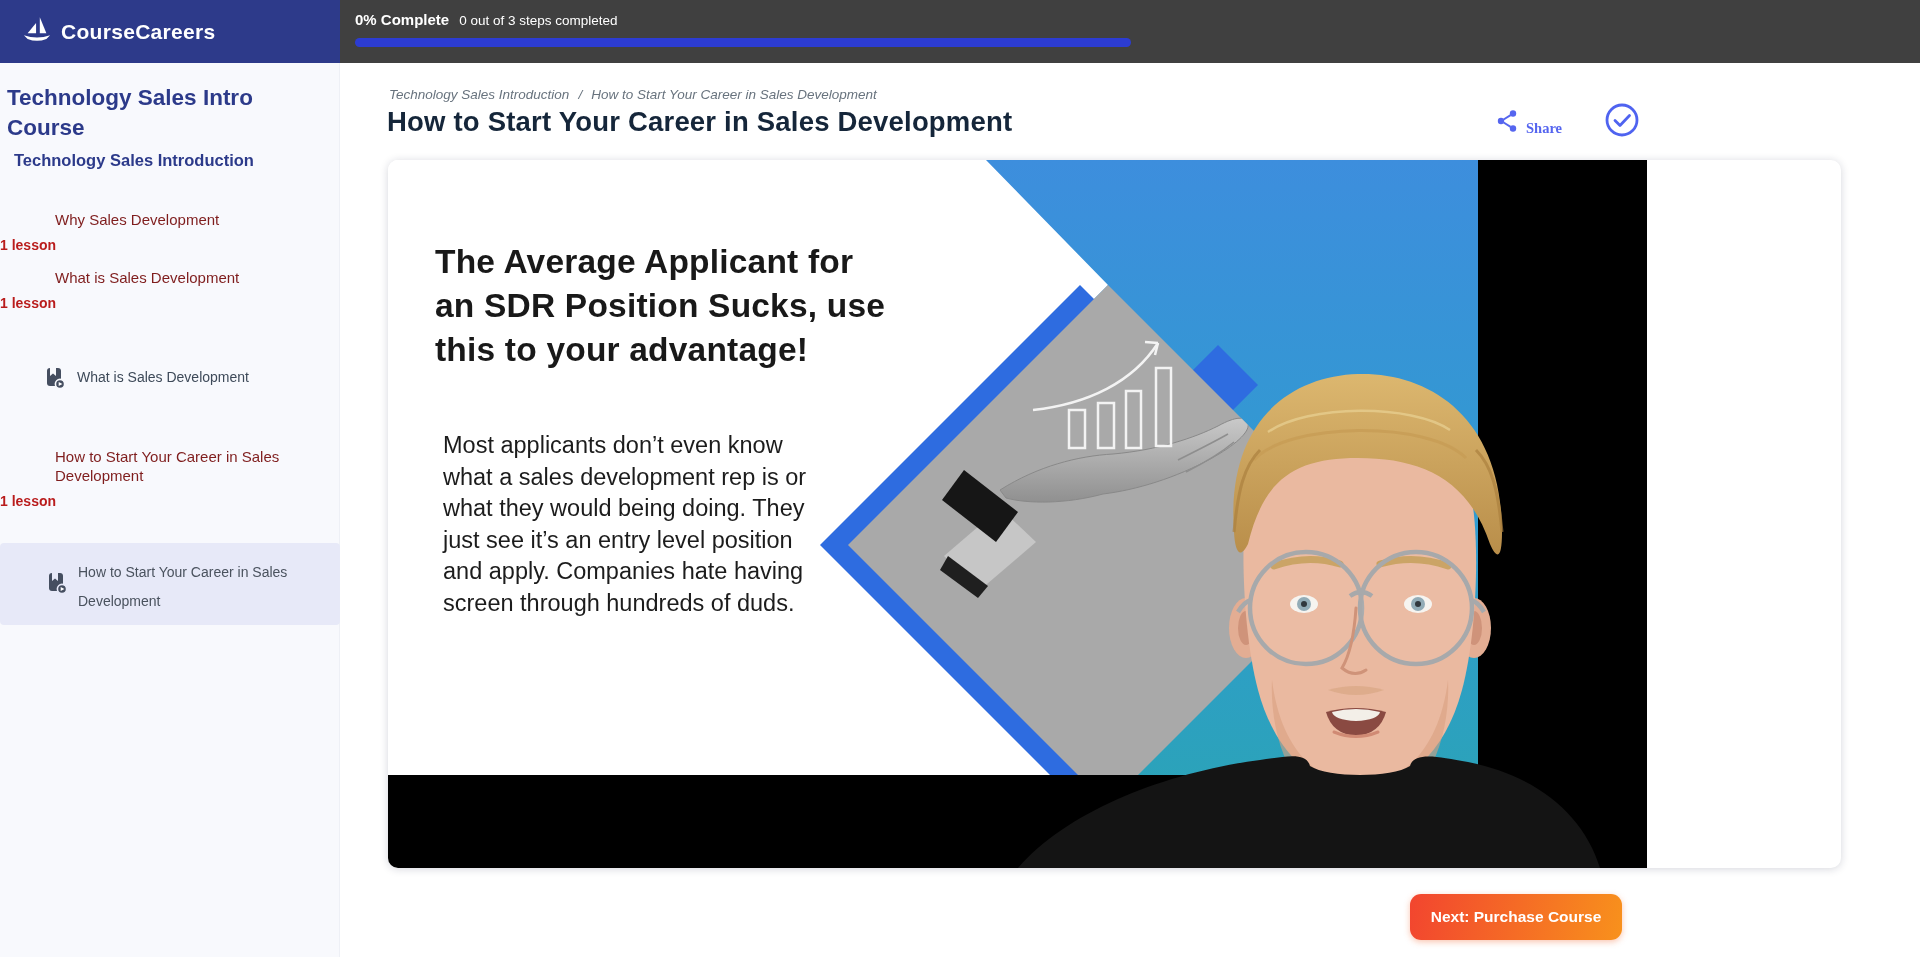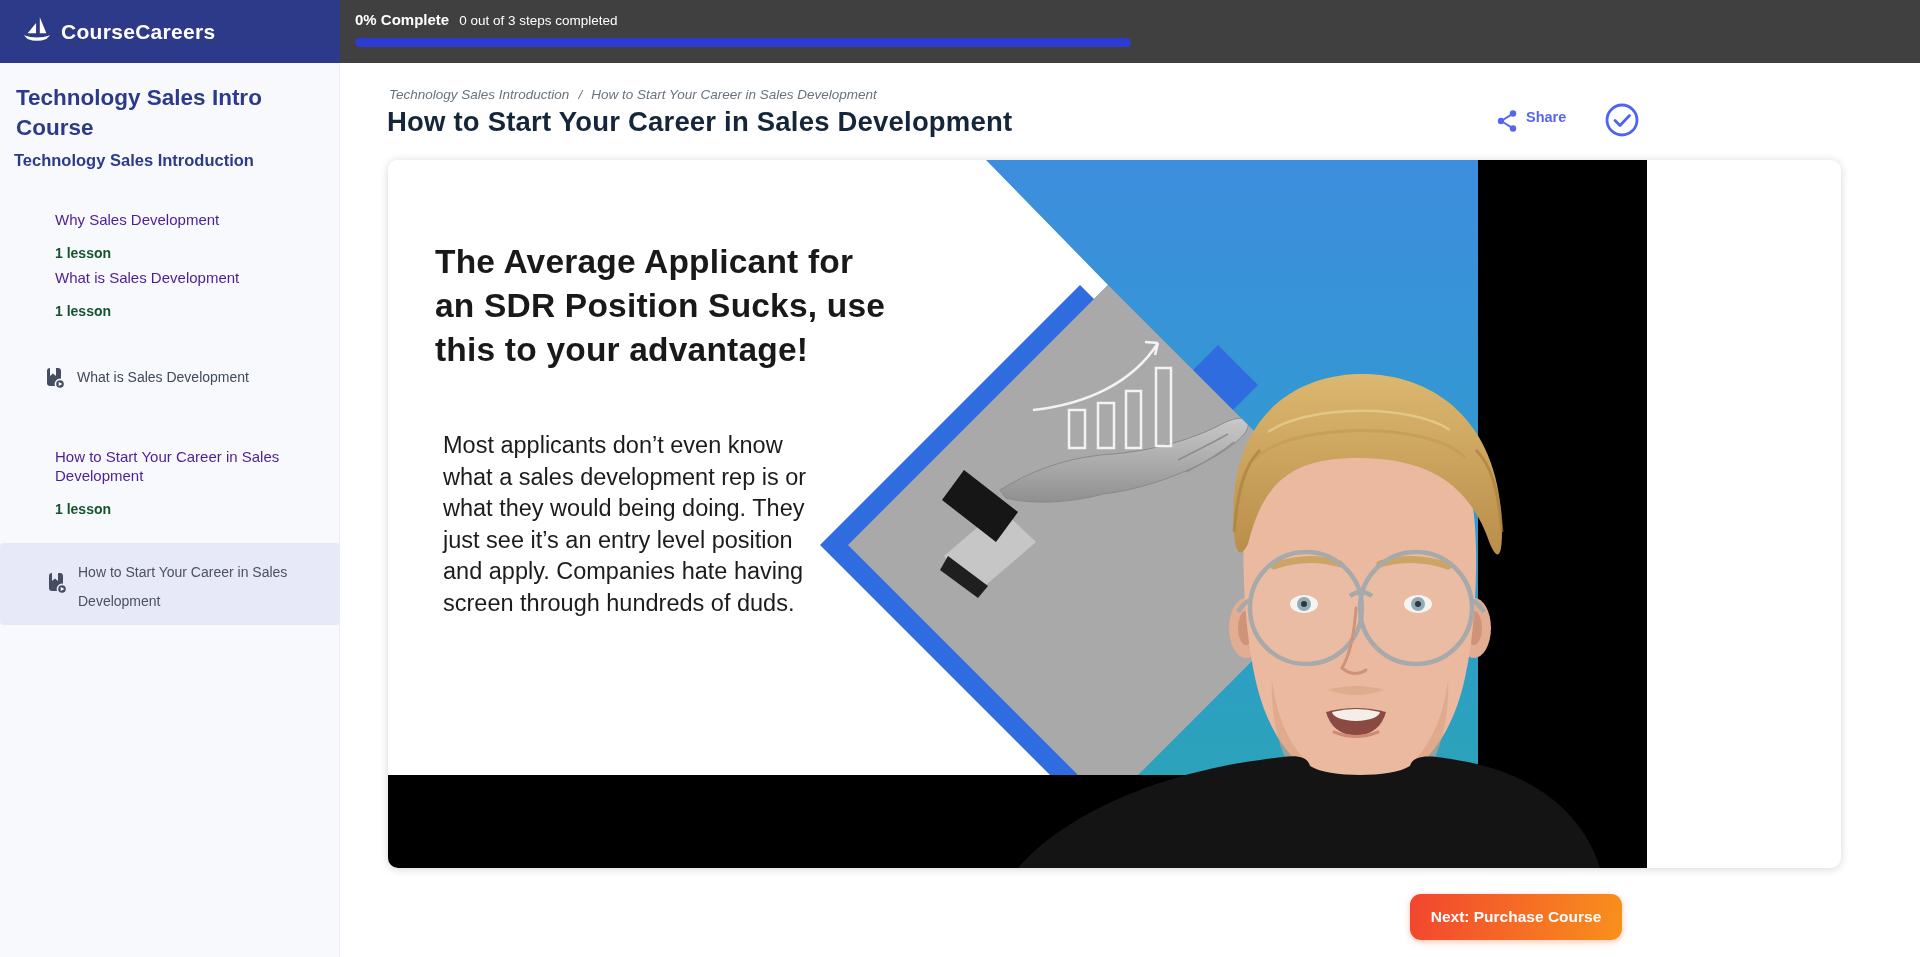--- a/index.html
+++ b/index.html
@@ -12,37 +12,37 @@
   .logo-text { color:#fff; font-size:21px; font-weight:600; letter-spacing:.3px; }
   .progress-area { flex:1; background:#404040; position:relative; }
   .progress-labels { position:absolute; left:15px; top:11px; display:flex; align-items:baseline; gap:10px; color:#fff; white-space:nowrap; }
   .p-main { font-size:15px; font-weight:800; }
   .p-sub { font-size:13.5px; font-weight:400; }
   .progress-track { position:absolute; left:15px; top:38px; width:776px; height:9px; background:#2c3cd2; border-radius:5px; }
   .progress-fill { height:100%; width:0%; background:#fff; border-radius:5px; }
 
   
   .sidebar { position:absolute; left:0; top:63px; width:340px; height:894px; background:#f8f9fd; border-right:1px solid #eef0f6; }
-  .course-title { position:absolute; left:16px; top:20px; width:290px; font-size:22.5px; line-height:30px; font-weight:700; color:#2c3a8a; }
+  .course-title { position:absolute; left:7px; top:20px; width:290px; font-size:22.5px; line-height:30px; font-weight:700; color:#2c3a8a; }
   .course-subtitle { position:absolute; left:14px; top:88px; font-size:16.5px; font-weight:700; color:#2c3a8a; }
   .nav-group { position:absolute; left:0; width:340px; }
-  .group-title { position:relative; padding-left:55px; padding-right:16px; font-size:15px; line-height:19px; color:#4c1d95; }
-  .lesson-count { padding-left:55px; margin-top:16px; font-size:14px; font-weight:600; color:#14532d; }
+  .group-title { position:relative; padding-left:55px; padding-right:16px; font-size:15px; line-height:19px; color:#7f1d1d; }
+  .lesson-count { margin-top:8px; font-size:14px; font-weight:600; color:#b91c1c; }
   .lesson-row { position:absolute; left:0; width:340px; height:36px; }
   .lesson-row .lesson-icon { position:absolute; left:46px; top:7px; }
   .lesson-row .lesson-label { position:absolute; left:77px; top:9px; font-size:14px; color:#3e4a59; }
   .lesson-row-active { position:absolute; left:0; width:340px; height:82px; background:#e7e9f8; border-radius:4px; }
   .lesson-row-active .lesson-icon { position:absolute; left:48px; top:29px; }
   .lesson-row-active .lesson-label { position:absolute; left:78px; top:15px; width:242px; font-size:14px; line-height:29px; color:#4a525e; }
 
   
   .main { position:absolute; left:340px; top:63px; width:1580px; height:894px; background:#fff; }
   .breadcrumb { position:absolute; left:49px; top:24px; display:flex; gap:9px; font-size:13.5px; font-style:italic; color:#68737e; }
   .page-title { position:absolute; left:47px; top:43px; font-size:27.5px; font-weight:600; color:#15263a; letter-spacing:.2px; }
-  .share-btn { position:absolute; left:1156px; top:46px; display:flex; align-items:flex-start; gap:8px; cursor:pointer; }
+  .share-btn { position:absolute; left:1156px; top:46px; display:flex; align-items:flex-end; gap:8px; cursor:pointer;font-family:Liberation Serif, serif; }
   .share-label { font-size:14.5px; font-weight:700; color:#5565ef; }
   .check-btn { position:absolute; left:1263px; top:38px; cursor:pointer; }
 
   
   .video-wrap { position:absolute; left:48px; top:97px; width:1453px; height:708px; border-radius:10px; overflow:hidden; box-shadow:0 1px 8px rgba(20,30,60,.18); background:#fff; }
   .video-art { position:absolute; left:0; top:0; }
   .slide-heading { position:absolute; left:47px; top:80px; font-size:33.5px; line-height:44px; font-weight:600; color:#191919; letter-spacing:.2px; }
   .slide-body { position:absolute; left:55px; top:270px; font-size:23.5px; line-height:31.5px; color:#1c1c1c; }
 
   .next-btn { position:absolute; left:1070px; top:831px; width:212px; height:46px; border:none; border-radius:11px;

